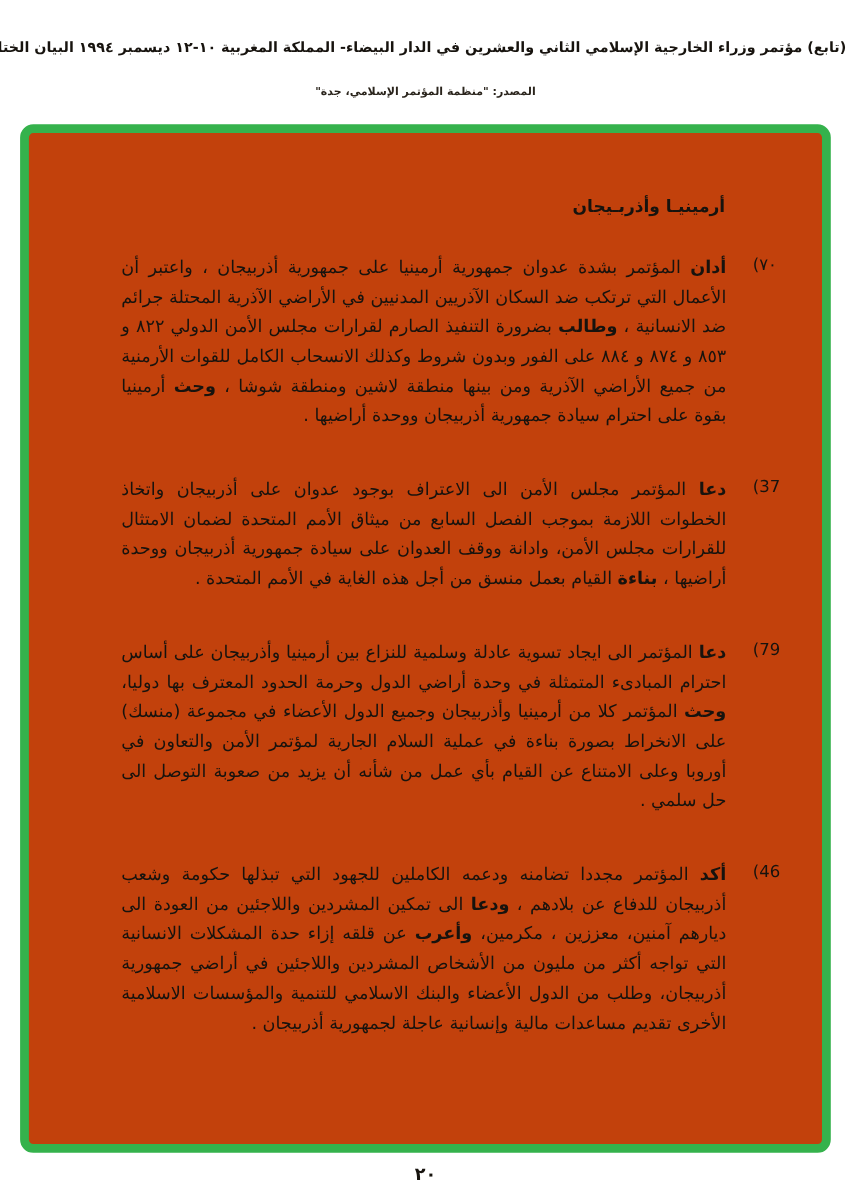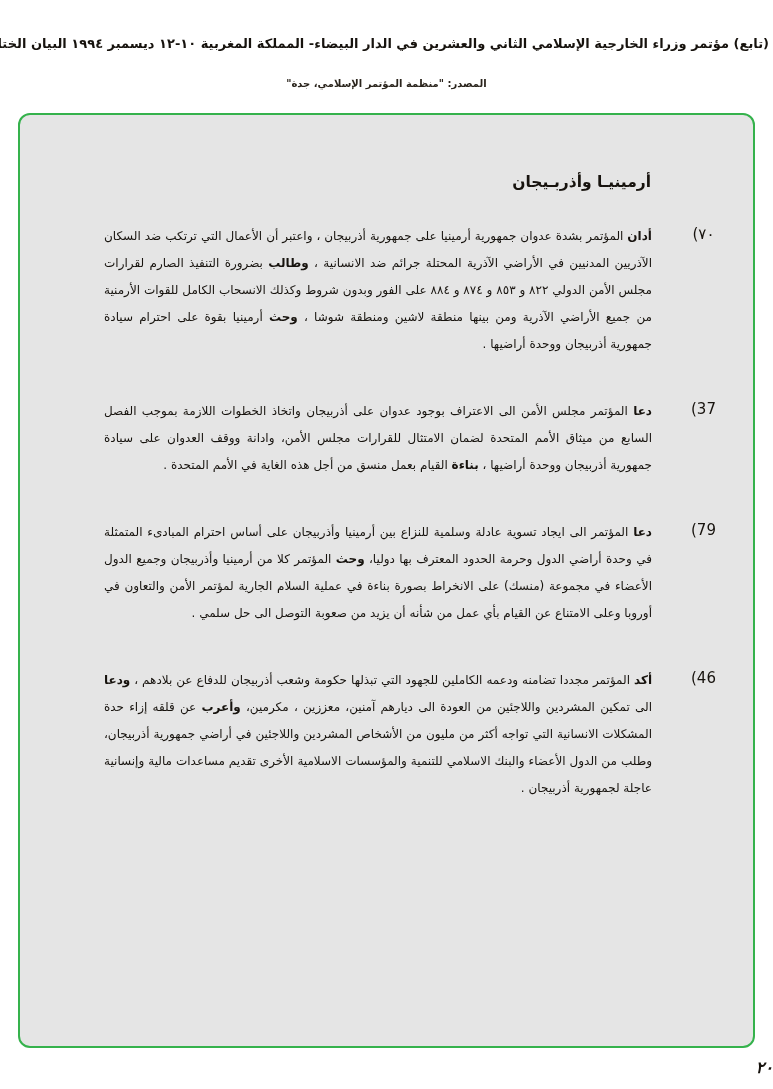--- a/index.html
+++ b/index.html
@@ -35,65 +35,64 @@
     font-weight: bold;
     font-size: 10px;
     color: #2a241c;
   }
   .frame {
     position: absolute;
     top: 113px;
     right: 18px;
     width: 737px;
     height: 935px;
-    border: 2px solid #f97316;
+    border: 8px solid #f97316;
     border-radius: 12px;
-    padding: 58px 22px 30px 44px;
+    padding: 58px 8px 30px 44px;
     overflow: hidden;
-    background: #e5e5e5;
+    background: #c2410c;
   }
   .section-title {
     font-weight: bold;
     font-size: 15.5px;
     text-align: right;
     margin: 0 80px 32px 0;
   }
   .para {
     display: flex;
     align-items: flex-start;
     column-gap: 24px;
     margin-bottom: 40px;
   }
   .para-num {
     flex: 0 0 55px;
     width: 55px;
     font-size: 15px;
     direction: ltr;
     unicode-bidi: isolate;
-    text-align: center;
+    text-align: left;
     padding-top: 2px;
     color: #17130e;
   }
   .para-text {
     flex: 1;
-    font-size: 12px;
+    font-size: 16px;
     line-height: 27px;
     text-align: justify;
     margin-left: 40px;
   }
   .para-text .bold { font-weight: bold; }
   .page-number {
     position: absolute;
     bottom: 12px;
     left: 0;
     right: 0;
-    text-align: right;
+    text-align: center;
     font-weight: bold;
     font-size: 16px;
-    font-style: italic;
   }
 </style>
 </head>
 <body>
 
 <div class="page">
 
   <div class="header-citation">(تابع) مؤتمر وزراء الخارجية الإسلامي الثاني والعشرين في الدار البيضاء- المملكة المغربية ١٠-١٢ ديسمبر ١٩٩٤ البيان الختامي</div>
 
   <div class="source-line">المصدر: "منظمة المؤتمر الإسلامي، جدة"</div>

